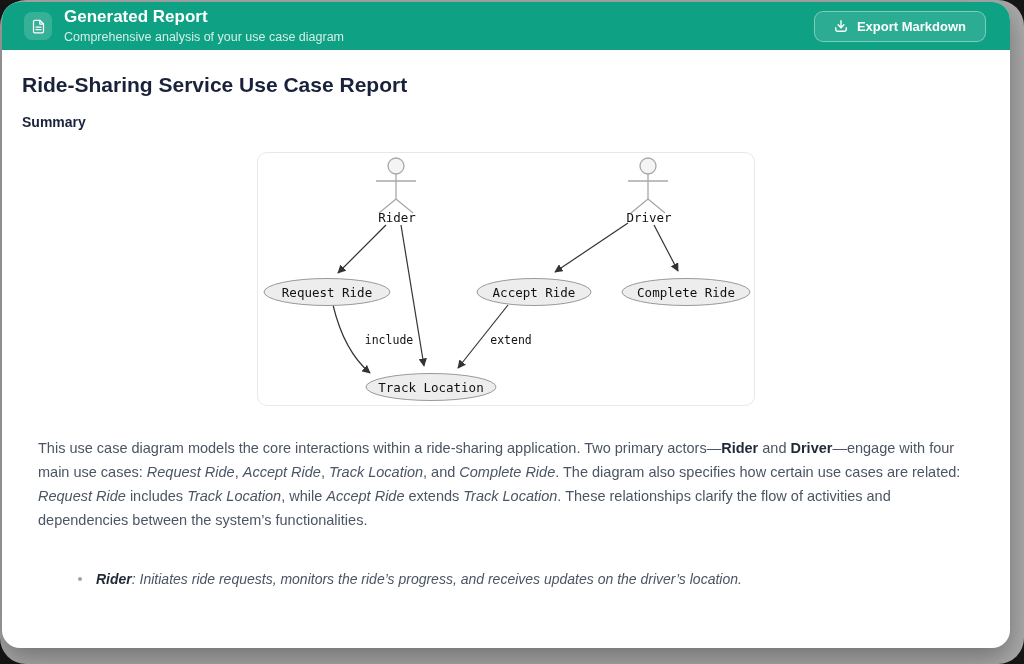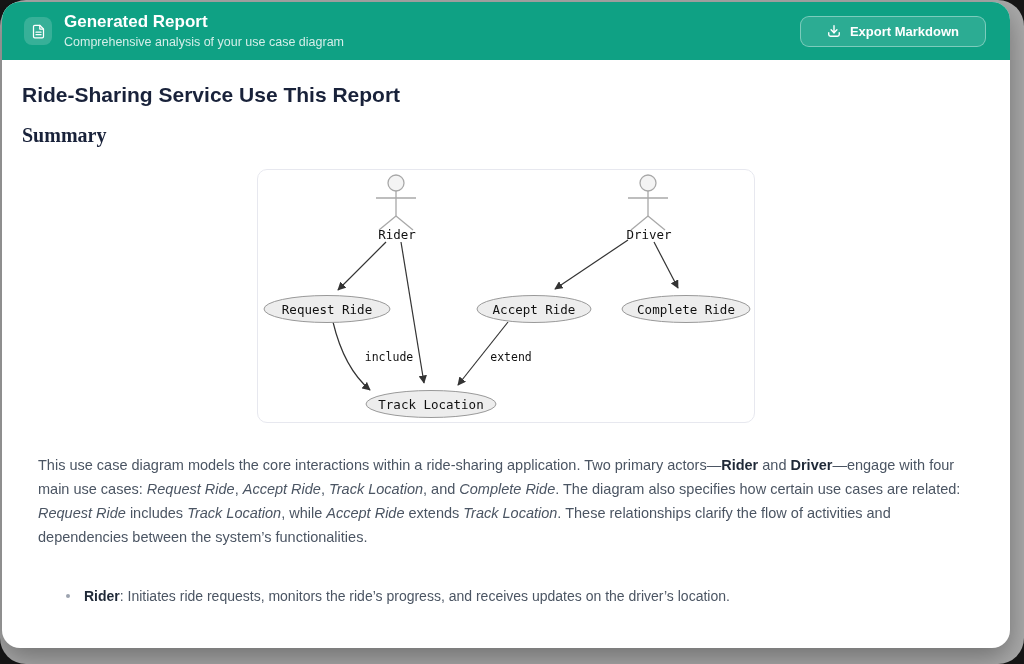--- a/index.html
+++ b/index.html
@@ -9,55 +9,55 @@
     font-family:"Liberation Sans", sans-serif;
   }
   .backdrop{position:absolute;inset:0;background:#ababab;border-radius:26px;}
   .window{
     position:absolute;top:2px;left:2px;right:14px;bottom:16px;
     background:#ffffff;border-radius:18px;overflow:hidden;
     box-shadow:0 10px 28px rgba(0,0,0,.35);
   }
   
   .app-header{
-    height:58px;background:#0FA184;display:flex;align-items:center;
+    height:48px;background:#0FA184;display:flex;align-items:center;
     padding:0 24px 0 22px;box-sizing:border-box;
   }
   .icon-chip{
     width:28px;height:28px;border-radius:8px;background:rgba(255,255,255,.17);
     display:flex;align-items:center;justify-content:center;flex:0 0 auto;
   }
   .header-text{margin-left:12px;}
   .header-title{color:#ffffff;font-size:17px;font-weight:700;line-height:20px;}
   .header-subtitle{color:rgba(255,255,255,.82);font-size:12.5px;line-height:16px;margin-top:2px;}
   .export-btn{
     margin-left:auto;display:flex;gap:9px;
     background:rgba(255,255,255,.12);border:1px solid rgba(255,255,255,.38);
-    border-radius:9px;padding:7px 26px;cursor:pointer;
+    border-radius:9px;padding:7px 19px;cursor:pointer;
     color:#ffffff;font-size:13px;font-weight:700;
     font-family:"Liberation Sans", sans-serif;
   }
   
   .content{padding:23px 20px 0;}
   .report-title{font-size:21px;font-weight:700;color:#19223a;margin:0 0 17px;}
-  .section-heading{font-size:20px;font-weight:700;color:#19223a;margin:0 0 22px;font-family:Liberation Serif, serif;}
+  .section-heading{font-size:14px;font-weight:700;color:#19223a;margin:0 0 22px;}
   .diagram-card{
     width:498px;height:254px;margin:0 auto 30px;
     border:1px solid #e7e8ef;border-radius:10px;box-sizing:border-box;
     background:#ffffff;overflow:hidden;
   }
   .diagram-card svg{display:block;}
   .mono{font-family:"DejaVu Sans Mono", monospace;}
   .summary-p{
     font-size:14.5px;line-height:24px;color:#4b5563;margin:0 16px 35px;
   }
   .summary-p .b{font-weight:700;color:#1f2937;}
   .summary-p .i{font-style:italic;}
   .actors-heading{margin-bottom:16px;}
-  ul.actors-list{margin:0;padding:0 0 0 62px;list-style:none;}
+  ul.actors-list{margin:12px;padding:0 0 0 62px;list-style:none;font-style:italic;}
   ul.actors-list li{
     position:relative;font-size:14px;line-height:24px;color:#4b5563;margin:0 0 9px;
   }
   ul.actors-list li::before{
     content:"";position:absolute;left:-18px;top:10px;width:4px;height:4px;
     border-radius:50%;background:#9ca3af;
   }
   ul.actors-list .b{font-weight:700;color:#1f2937;}
 </style>
 </head>
@@ -87,21 +87,21 @@
           <polyline points="7 10 12 15 17 10"></polyline>
           <line x1="12" y1="15" x2="12" y2="3"></line>
         </svg>
       </span>
       <span>Export Markdown</span>
     </button>
   </div>
 
   <div class="content">
 
-    <h1 class="report-title">Ride-Sharing Service Use This Report</h1>
+    <h1 class="report-title">Ride-Sharing Service Use Case Report</h1>
     <h2 class="section-heading">Summary</h2>
 
     <div class="diagram-card">
       <svg width="496" height="252" viewBox="0 0 496 252">
         <defs>
           <marker id="arrow" viewBox="0 0 10 10" refX="9" refY="5" markerWidth="7" markerHeight="7" orient="auto-start-reverse">
             <path d="M0,0 L10,5 L0,10 z" fill="#333333"></path>
           </marker>
         </defs>
 

